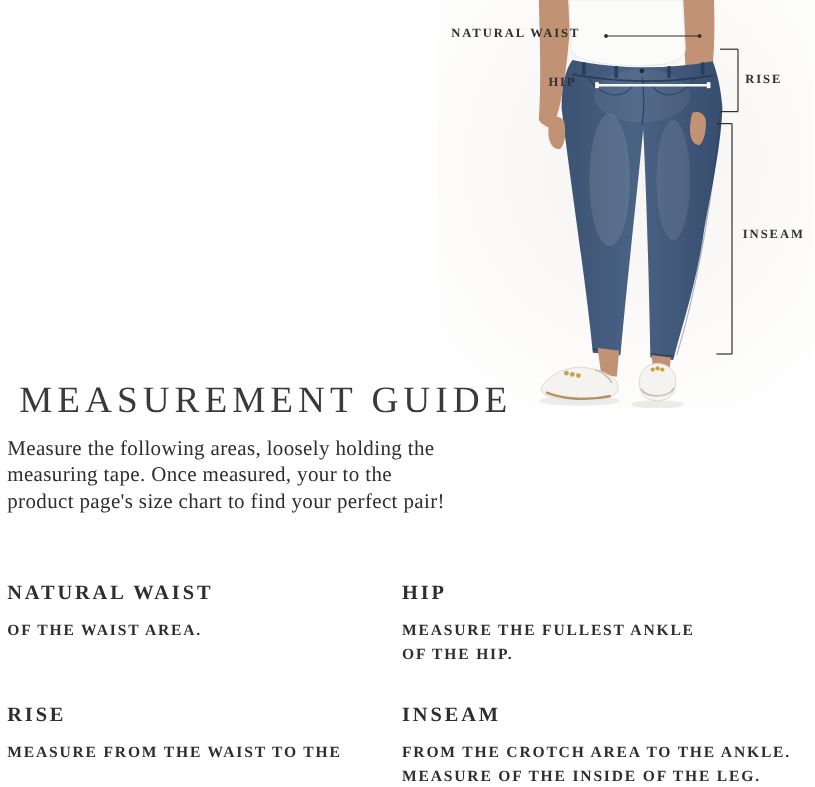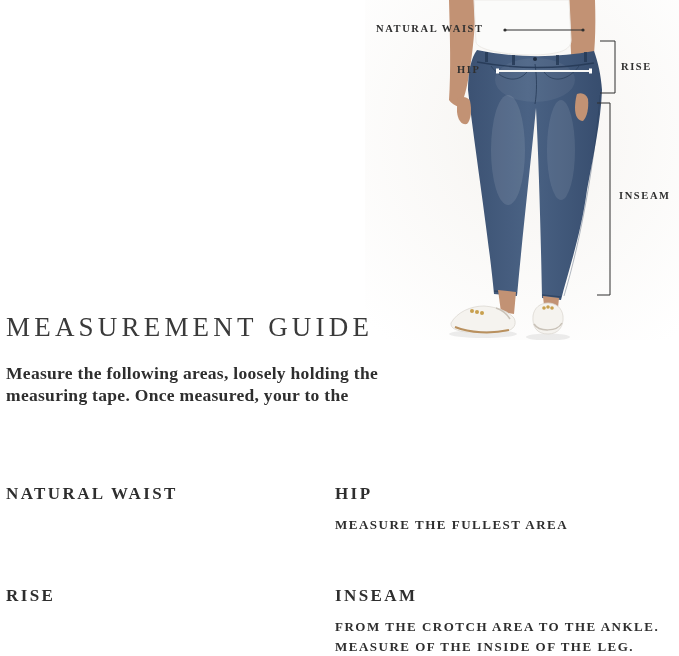--- a/index.html
+++ b/index.html
@@ -25,32 +25,32 @@
     white-space:nowrap;
   }
   .lbl-natural-waist{left:376px;top:23px;width:110px;text-align:left;}
   .lbl-hip{left:457px;top:64px;}
   .lbl-rise{left:621px;top:61px;}
   .lbl-inseam{left:619px;top:190px;}
   
   .photo-label{position:absolute;}
   
   .title{
-    position:absolute;left:6px;top:294px;
-    font-size:27px;
+    position:absolute;left:16px;top:294px;
+    font-size:31px;
     font-weight:400;
     letter-spacing:4.2px;
     color:var(--heading,#3a3a3a);
     white-space:nowrap;
   }
   
   .intro{
     position:absolute;left:6px;top:362px;
     font-size:17.5px;
-    font-weight:bold;
+    font-weight:normal;
     letter-spacing:0.3px;
     line-height:22px;
     color:var(--text,#2e2e2e);
   }
   .intro div{white-space:nowrap;}
   
   .section{position:absolute;width:330px;}
   .sec-0{left:6px;top:484px;}
   .sec-1{left:335px;top:484px;}
   .sec-2{left:6px;top:586px;}
@@ -195,38 +195,42 @@
   <div class="photo-label lbl-natural-waist">NATURAL WAIST</div>
   <div class="photo-label lbl-hip">HIP</div>
   <div class="photo-label lbl-rise">RISE</div>
   <div class="photo-label lbl-inseam">INSEAM</div>
 
   <h1 class="title">MEASUREMENT GUIDE</h1>
 
   <div class="intro">
     <div>Measure the following areas, loosely holding the</div>
     <div>measuring tape. Once measured, your to the</div>
+    <div>product page's size chart to find your perfect pair!</div>
   </div>
 
   <div class="section sec-0">
     <h2>NATURAL WAIST</h2>
     <div class="body">
+      <div>OF THE WAIST AREA.</div>
     </div>
   </div>
 
   <div class="section sec-1">
     <h2>HIP</h2>
     <div class="body">
-      <div>MEASURE THE FULLEST AREA</div>
+      <div>MEASURE THE FULLEST ANKLE</div>
+      <div>OF THE HIP.</div>
     </div>
   </div>
 
   <div class="section sec-2">
     <h2>RISE</h2>
     <div class="body">
+      <div>MEASURE FROM THE WAIST TO THE</div>
     </div>
   </div>
 
   <div class="section sec-3">
     <h2>INSEAM</h2>
     <div class="body">
       <div>FROM THE CROTCH AREA TO THE ANKLE.</div>
       <div>MEASURE OF THE INSIDE OF THE LEG.</div>
     </div>
   </div>

